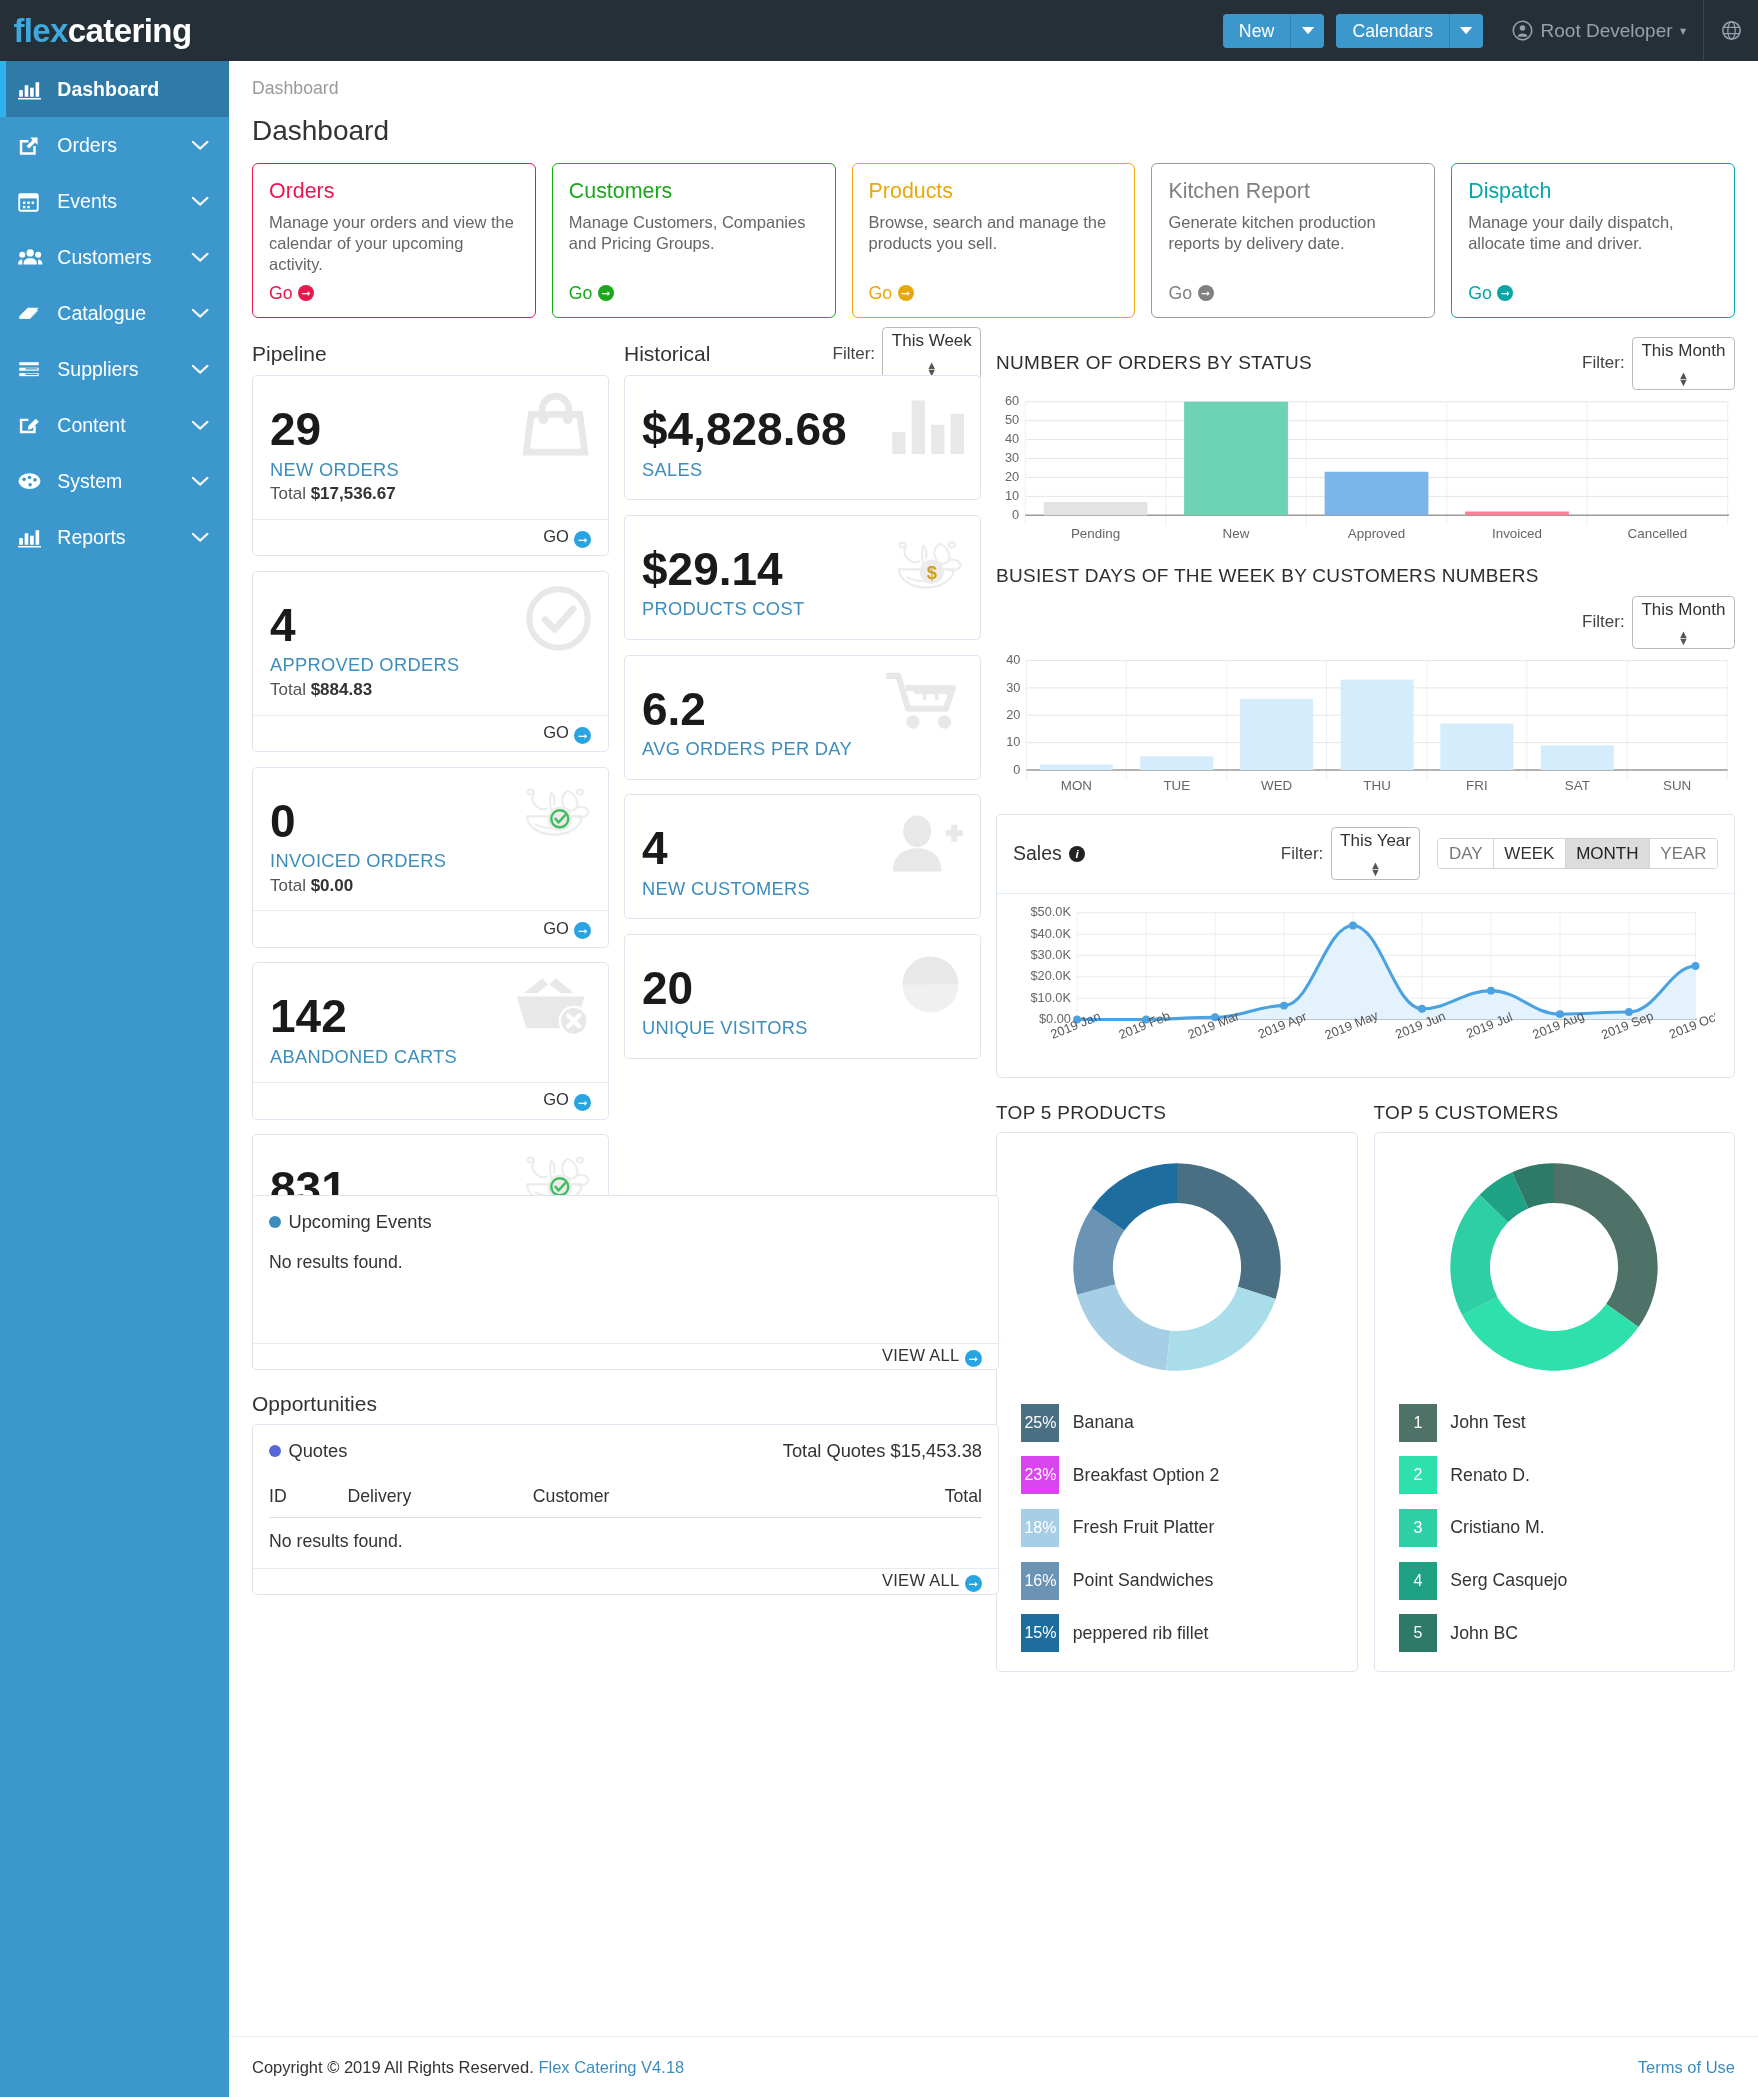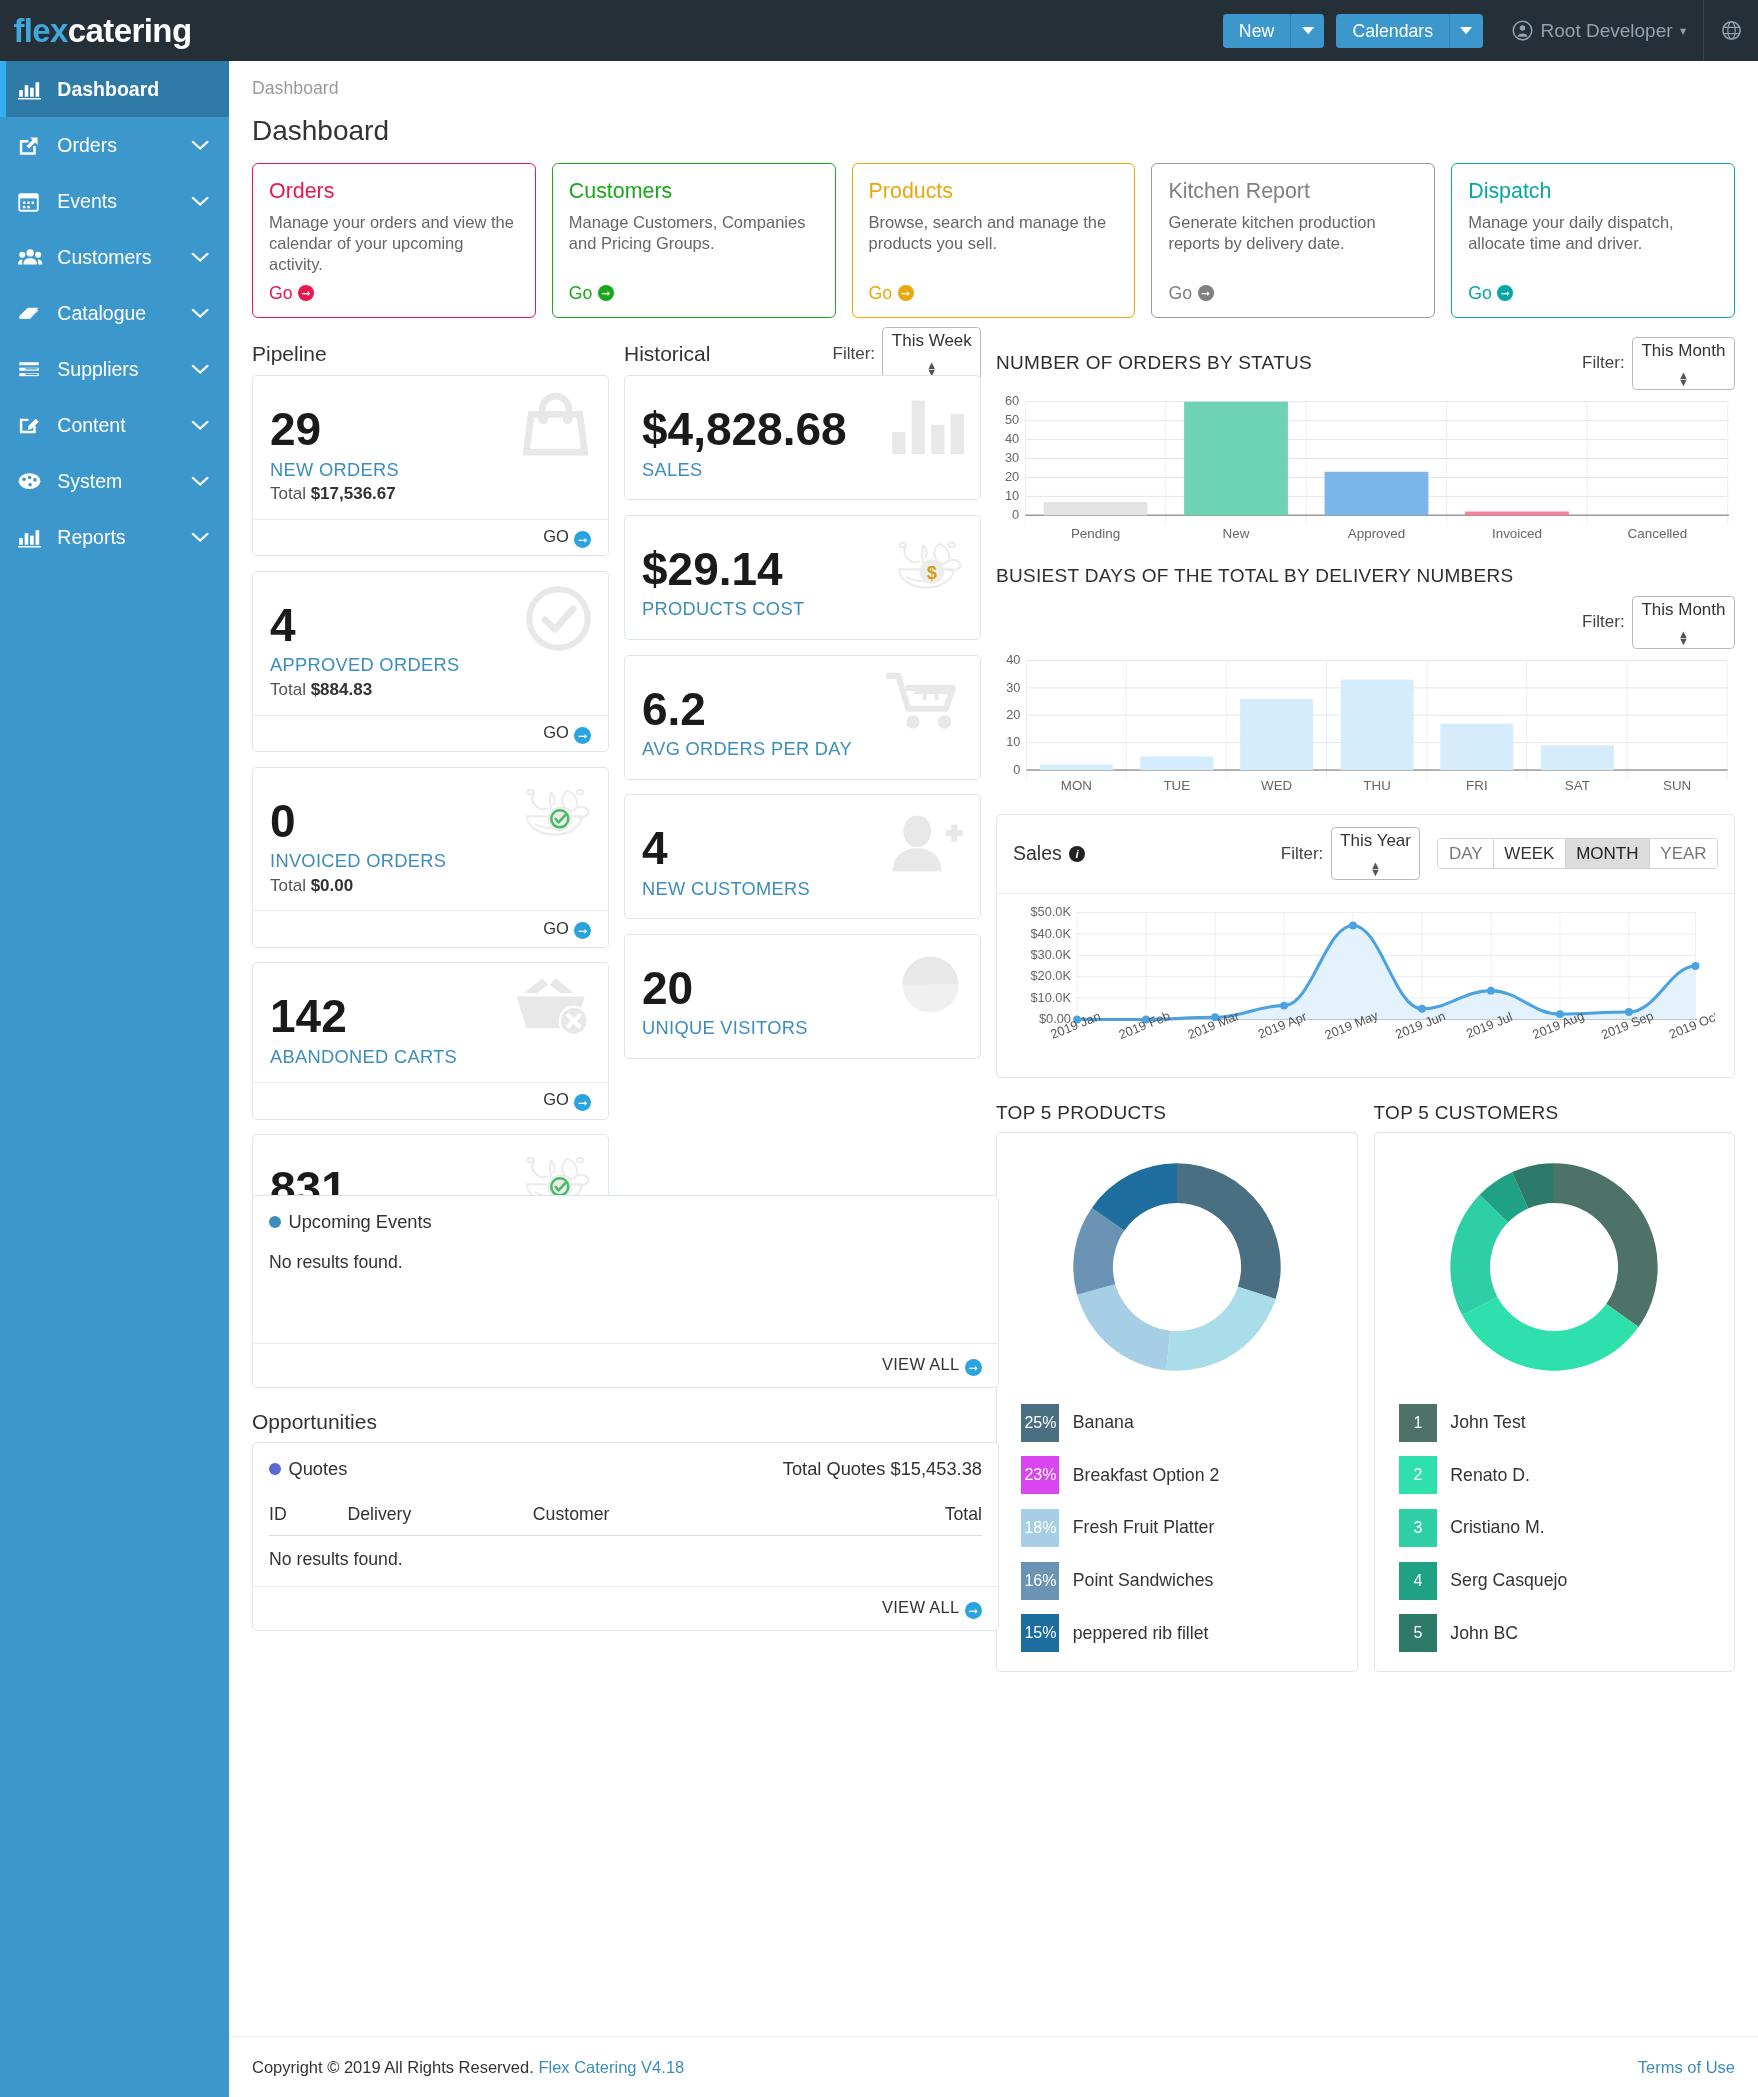--- a/index.html
+++ b/index.html
@@ -137,21 +137,21 @@
   }
   .stat-ico { position: absolute; right: 16px; top: 13.4px; opacity: 1; }
 
   
   .panel { border: 1.2px solid #dde5ee; border-radius: 4.9px; background: #fff; margin-bottom: 22px; }
   .panel-head { padding: 14.7px 16px 6.1px 16px; display: flex; align-items: center; justify-content: space-between; }
   .panel-title { display: flex; align-items: center; gap: 7.3px; font-size: 18.3px; color: #333; }
   .dot { width: 12.2px; height: 12.2px; border-radius: 50%; display: inline-block; }
   .panel-body { padding: 13.4px 16px 24.4px 16px; font-size: 17.7px; color: #333; }
   .panel-foot {
-    border-top: 1.2px solid #e4ebf2; padding: 11px 16px; text-align: right;
+    border-top: 1.2px solid #e4ebf2; padding: 2px 16px; text-align: right;
     font-size: 16.5px; color: #333; cursor: pointer; letter-spacing: 0.3px;
   }
   .panel-foot .arr {
     display: inline-block; width: 17px; height: 17px; border-radius: 50%;
     background: #29a4e0; color: #fff; font-size: 11.6px; line-height: 17px;
     text-align: center; margin-left: 5.5px; vertical-align: -1.8px;
   }
   .quotes-total { font-size: 18.3px; color: #333; }
   .qtable { width: 100%; border-collapse: collapse; margin-top: 7.3px; }
   .qtable th {
@@ -720,21 +720,21 @@
               <text x="163" y="232">Pending</text>
               <text x="393" y="232">New</text>
               <text x="623" y="232">Approved</text>
               <text x="853" y="232">Invoiced</text>
               <text x="1083" y="232">Cancelled</text>
             </g>
           </svg>
         </div>
 
         <div class="chart-head" style="margin-top:22px; display:block">
-          <div class="chart-title">BUSIEST DAYS OF THE TOTAL BY DELIVERY NUMBERS</div>
+          <div class="chart-title">BUSIEST DAYS OF THE WEEK BY CUSTOMERS NUMBERS</div>
           <div class="filter-wrap" style="justify-content:flex-end; margin-top:8.5px">
             <span>Filter:</span>
             <div class="select-box">
               <span>This Month</span>
               <span class="spinner">
                   <span>▲</span>
                   <span>▼</span>
                 </span>
             </div>
           </div>

